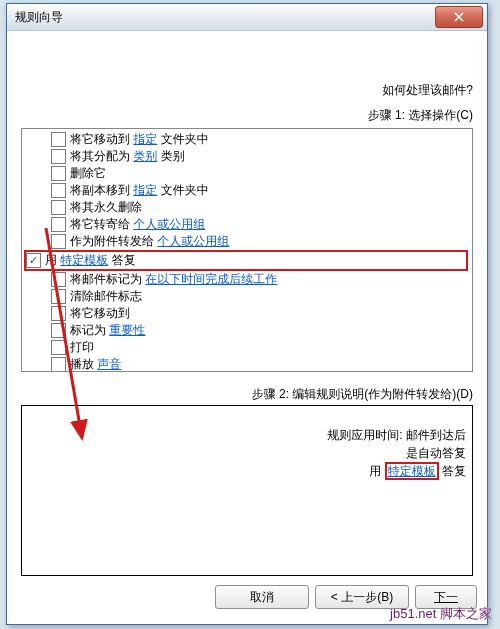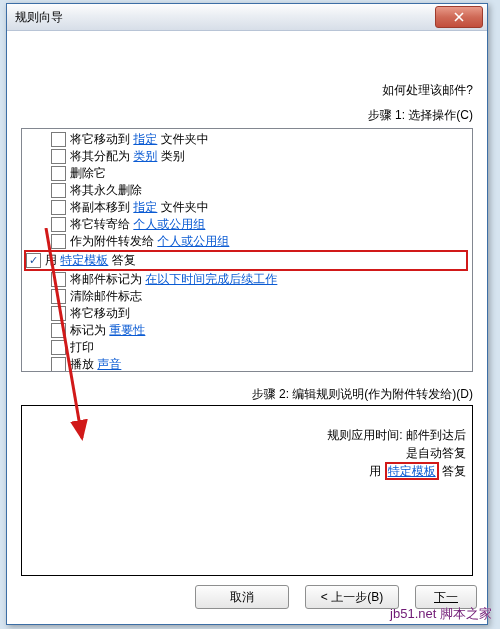--- a/index.html
+++ b/index.html
@@ -111,21 +111,21 @@
     height: 140px;
     line-height: 18px;
   }
   .btnbar {
     height: 44px;
     border-top: none;
     display: flex;
     align-items: center;
     justify-content: flex-end;
     padding: 0 10px 6px 12px;
-    gap: 16px;
+    gap: 6px;
     overflow: hidden;
     margin-left: 13px;
   }
   .btn {
     height: 22px;
     min-width: 72px;
     padding: 0 10px;
     background: linear-gradient(to bottom, #fdfdfd, #e6e6e6);
     border: 1px solid #8e8f8f;
     border-radius: 3px;
@@ -184,25 +184,25 @@
         <div class="opt">
           <span class="cb"></span>
           <span><span>将其分配为 </span><span class="lnk">类别</span><span> 类别</span></span>
         </div>
         <div class="opt">
           <span class="cb"></span>
           <span><span>删除它</span></span>
         </div>
         <div class="opt">
           <span class="cb"></span>
+          <span><span>将副本移到 </span><span class="lnk">指定</span><span> 文件夹中</span></span>
+        </div>
+        <div class="opt">
+          <span class="cb"></span>
           <span><span>将其永久删除</span></span>
-        </div>
-        <div class="opt">
-          <span class="cb"></span>
-          <span><span>将副本移到 </span><span class="lnk">指定</span><span> 文件夹中</span></span>
         </div>
         <div class="opt">
           <span class="cb"></span>
           <span><span>将它转寄给 </span><span class="lnk">个人或公用组</span></span>
         </div>
         <div class="opt">
           <span class="cb"></span>
           <span><span>作为附件转发给 </span><span class="lnk">个人或公用组</span></span>
         </div>
         <div class="opt highlight">

